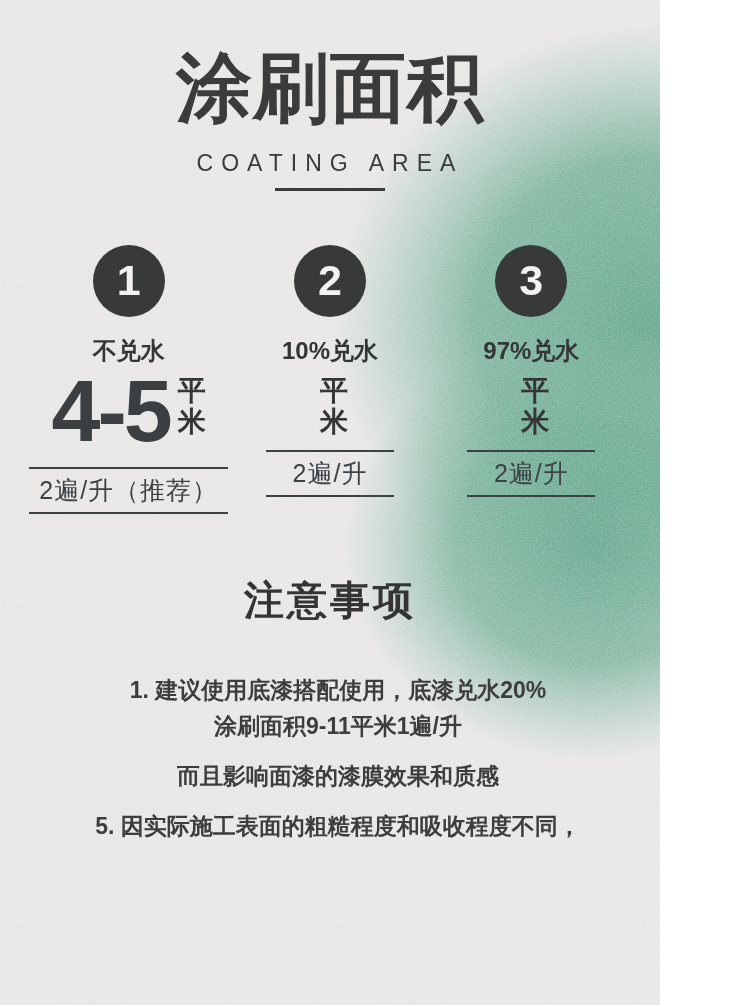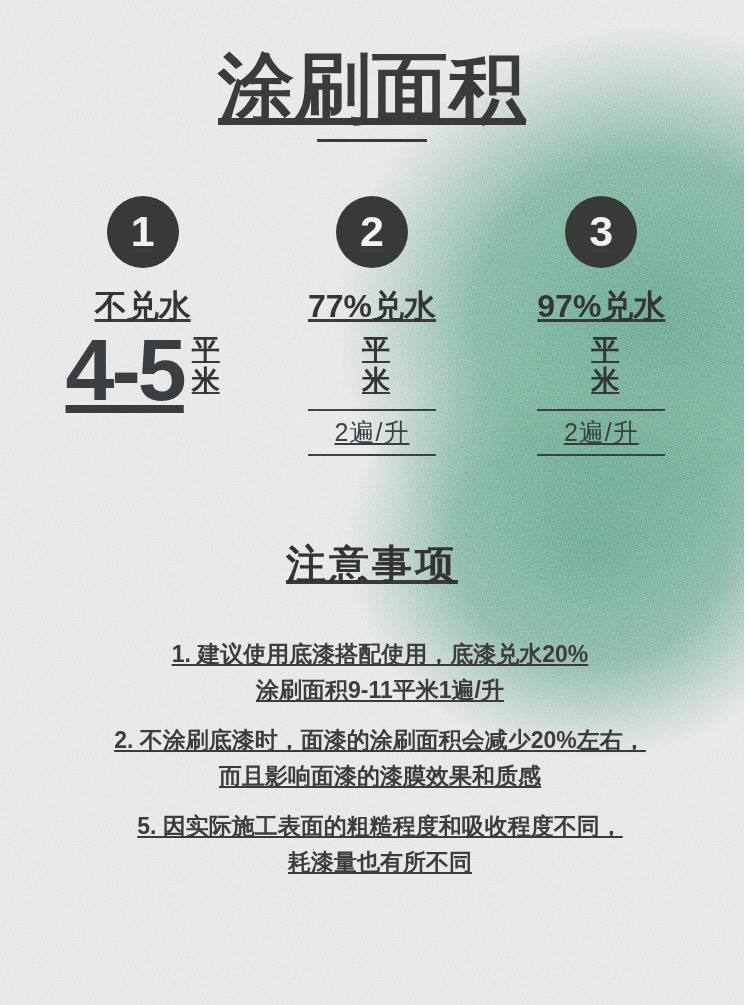--- a/index.html
+++ b/index.html
@@ -1,24 +1,23 @@
 <!DOCTYPE html>
 <html><head>
 <meta charset="utf-8">
 <style>
   html, body { margin: 0; padding: 0; }
   .page {
     position: relative;
-    width: 744px;
+    width: 660px;
     height: 1005px;
     overflow: hidden;
     font-family: "Liberation Sans", "DejaVu Sans", sans-serif;
     color: #3b3b3b;
     background: #eab308;
-    text-decoration: underline;
   }
   .bg-svg {
     position: absolute;
     inset: 0;
     z-index: 0;
     display: block;
   }
   .content {
     position: relative;
     z-index: 1;
@@ -66,21 +65,21 @@
     justify-content: center;
   }
   .step-num {
     color: #f2f2f0;
     font-size: 43px;
     font-weight: 800;
     line-height: 1;
   }
   .dilution {
     margin-top: 22px;
-    font-size: 32px;
+    font-size: 24px;
     font-weight: 800;
     color: #333634;
     line-height: 1;
   }
   .value-row {
     margin-top: 4px;
     display: flex;
     align-items: flex-start;
     justify-content: center;
   }
@@ -108,21 +107,21 @@
     border-bottom: 2.5px solid #3c4146;
     padding: 5px 10px;
     min-width: 108px;
     font-size: 25px;
     font-weight: 500;
     letter-spacing: 1px;
     white-space: nowrap;
     color: #3c4348;
   }
   .notes-title {
-    margin-top: 86px;
+    margin-top: 64px;
     font-size: 40px;
     font-weight: 800;
     letter-spacing: 3px;
     color: #343434;
     line-height: 1.1;
   }
   .notes-list {
     margin-top: 50px;
     margin-left: 16px;
   }
@@ -158,43 +157,45 @@
     </defs>
     <rect width="750" height="1005" fill="#e7e6e4"></rect>
     <ellipse cx="650" cy="320" rx="315" ry="295" fill="url(#greenBlob1)"></ellipse>
     <ellipse cx="590" cy="545" rx="245" ry="215" fill="url(#greenBlob2)"></ellipse>
     <rect width="750" height="1005" filter="url(#grain)" opacity="0.5"></rect>
   </svg>
 
   <div class="content">
 
     <h1 class="title">涂刷面积</h1>
+    <div class="subtitle">COATING AREA</div>
     <div class="title-underline"></div>
 
     <div class="columns">
 
       <div class="col">
         <div class="step-circle">
           <span class="step-num">1</span>
         </div>
         <div class="dilution">不兑水</div>
         <div class="value-row">
           <span class="range">4-5</span>
           <span class="unit-stack">
             <span>平</span>
             <span>米</span>
           </span>
         </div>
+        <div class="usage">2遍/升（推荐）</div>
       </div>
 
       <div class="col">
         <div class="step-circle">
           <span class="step-num">2</span>
         </div>
-        <div class="dilution">77%兑水</div>
+        <div class="dilution">10%兑水</div>
         <div class="value-row">
           <span class="unit-stack">
             <span>平</span>
             <span>米</span>
           </span>
         </div>
         <div class="usage">2遍/升</div>
       </div>
 
       <div class="col">
@@ -214,23 +215,21 @@
     </div>
 
     <div class="notes-title">注意事项</div>
 
     <div class="notes-list">
       <div class="note">
         <div>1. 建议使用底漆搭配使用，底漆兑水20%</div>
         <div>涂刷面积9-11平米1遍/升</div>
       </div>
       <div class="note">
-        <div>2. 不涂刷底漆时，面漆的涂刷面积会减少20%左右，</div>
         <div>而且影响面漆的漆膜效果和质感</div>
       </div>
       <div class="note">
         <div>5. 因实际施工表面的粗糙程度和吸收程度不同，</div>
-        <div>耗漆量也有所不同</div>
       </div>
     </div>
 
   </div>
 </div>
 
 </body></html>

